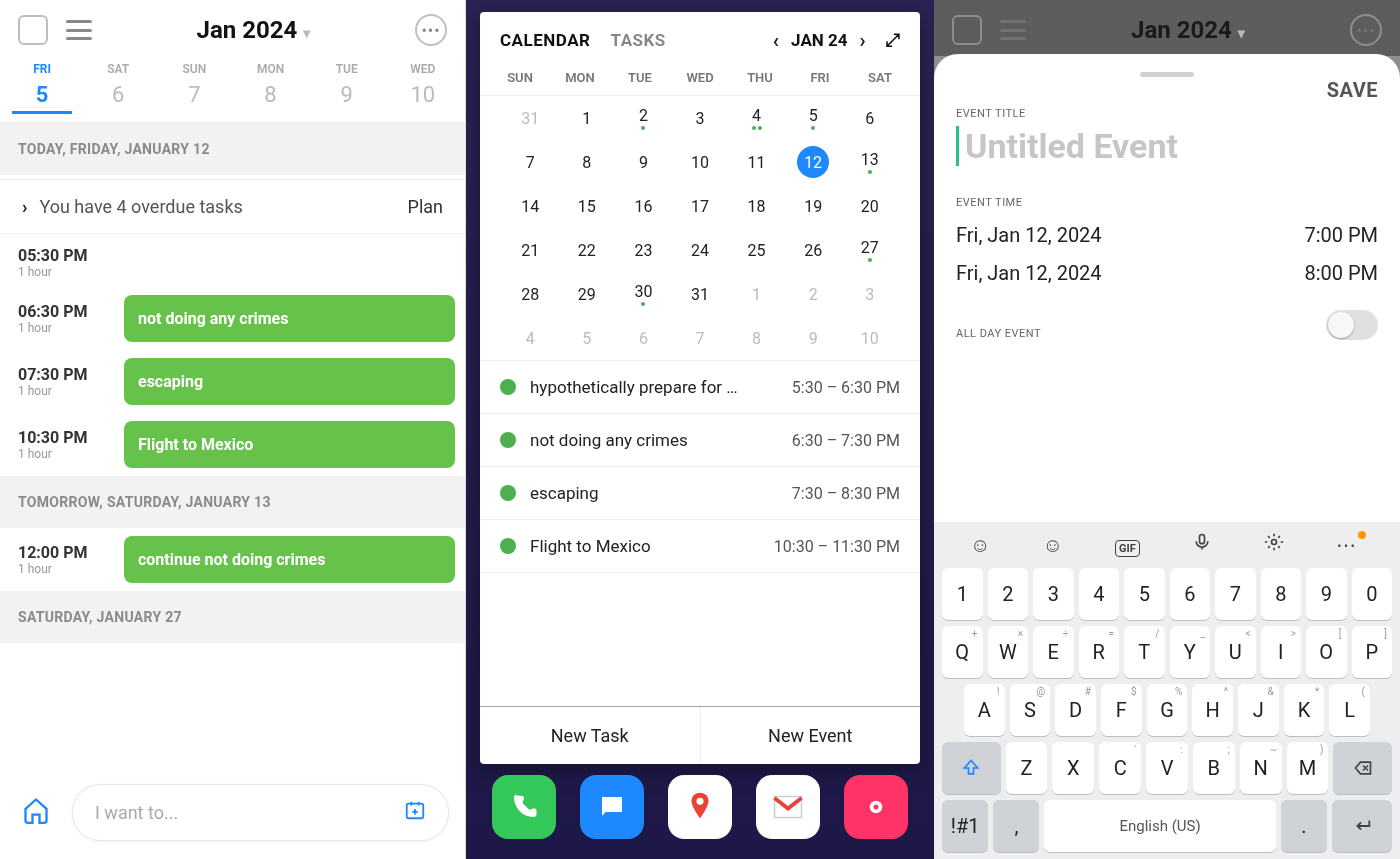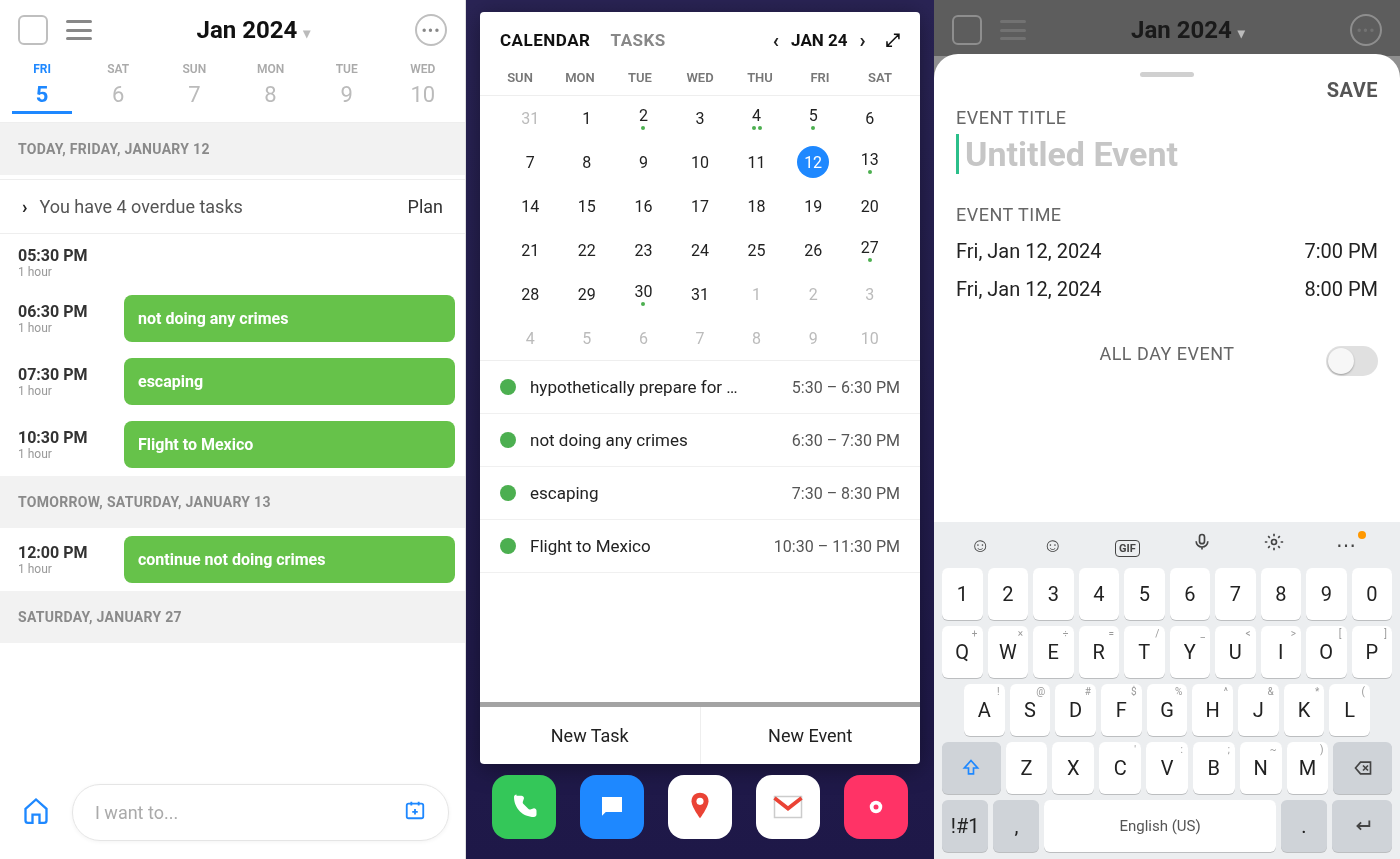--- a/index.html
+++ b/index.html
@@ -59,38 +59,38 @@
   .cell .dotrow { display:flex; gap:2px; height:4px; margin-top:1px;}
   .cell .dot { width:4px; height:4px; background:#4caf50; border-radius:50%; }
   .cell.sel .numwrap { background:#1e88ff; color:#fff; width:32px; height:32px; border-radius:50%; display:flex; align-items:center; justify-content:center; }
 
   .evlist { flex:1; border-top:1px solid #eee; overflow-y:auto; }
   .evitem { display:flex; align-items:center; padding:16px 20px; border-bottom:1px solid #f0f0f0; gap:14px; font-size:17px; color:#222; }
   .evdot { width:16px; height:16px; background:#4caf50; border-radius:50%; flex-shrink:0; }
   .evtitle { flex:1; white-space:nowrap; overflow:hidden; text-overflow:ellipsis; }
   .evtime { color:#555; font-size:16px; white-space:nowrap; }
 
-  .w-bot { display:flex; border-top:5px solid #a3a3a3; }
+  .w-bot { display:flex; border-top:1px solid #a3a3a3; }
   .w-bot div { flex:1; text-align:center; padding:18px 0; font-size:18px; color:#222; }
   .w-bot div:first-child { border-right:1px solid #eee; }
 
   .dock { margin-top:auto; margin-bottom:10px; display:flex; gap:24px; padding:10px;}
   .dock-app { width:64px; height:64px; border-radius:16px; display:flex; align-items:center; justify-content:center; font-size:30px; color:#fff; }
   .da-phone{background:#34c759;} .da-msg{background:#1e88ff;} .da-maps{background:#fff;} .da-mail{background:#fff;} .da-cam{background:#ff3366;}
 
   
   .p3-top { display:flex; align-items:center; padding:14px 18px 10px; gap:18px; background:rgba(0,0,0,0.35); }
   .p3-top .p1-title { color:#1a1a1a; }
   .sheet { position:absolute; top:54px; left:0; right:0; bottom:0; background:#fff; border-radius:24px 24px 0 0; padding:18px 22px; }
   .grabber { width:54px; height:5px; background:#d0d0d0; border-radius:3px; margin:0 auto 14px; }
   .save-btn { position:absolute; top:24px; right:22px; font-size:20px; font-weight:700; color:#555; letter-spacing:.5px; }
-  .field-lbl { font-size:18px; color:#666; letter-spacing:.5px; margin-top:30px; }
+  .field-lbl { font-size:11px; color:#666; letter-spacing:.5px; margin-top:30px; }
   .title-input { font-size:34px; font-weight:700; color:#c6c6c6; border-left:3px solid #2bbf8a; padding-left:6px; margin-top:6px; }
   .dt-row { display:flex; justify-content:space-between; font-size:20px; color:#222; margin-top:14px; }
-  .allday-row { display:flex; align-items:center; margin-top:42px;flex-direction:column; }
+  .allday-row { display:flex; align-items:center; margin-top:42px; }
   .allday-row .field-lbl { margin-top:0; }
   .toggle { margin-left:auto; width:52px; height:30px; background:#e0e0e0; border-radius:15px; position:relative; margin-top:-18px;}
   .toggle::after { content:''; position:absolute; width:26px; height:26px; background:#f7f7f7; border-radius:50%; top:2px; left:2px; box-shadow:0 1px 2px rgba(0,0,0,.3); }
 
   .kbd { position:absolute; bottom:0; left:0; right:0; background:#eceef0; padding:6px 4px 4px; }
   .kb-toolbar { display:flex; justify-content:space-around; align-items:center; padding:4px 6px 8px; color:#444; font-size:20px; }
   .kb-toolbar .dotind { width:8px;height:8px;background:#ff9800;border-radius:50%; position:relative; top:-10px; left:2px;}
   .kb-row { display:flex; gap:5px; padding:3px 4px; justify-content:center;}
   .key { background:#fff; border-radius:6px; height:52px; display:flex; align-items:center; justify-content:center; font-size:20px; color:#222; box-shadow:0 1px 0 rgba(0,0,0,.2); position:relative; flex:1; }
   .key .sup { position:absolute; top:2px; right:5px; font-size:10px; color:#999; }

